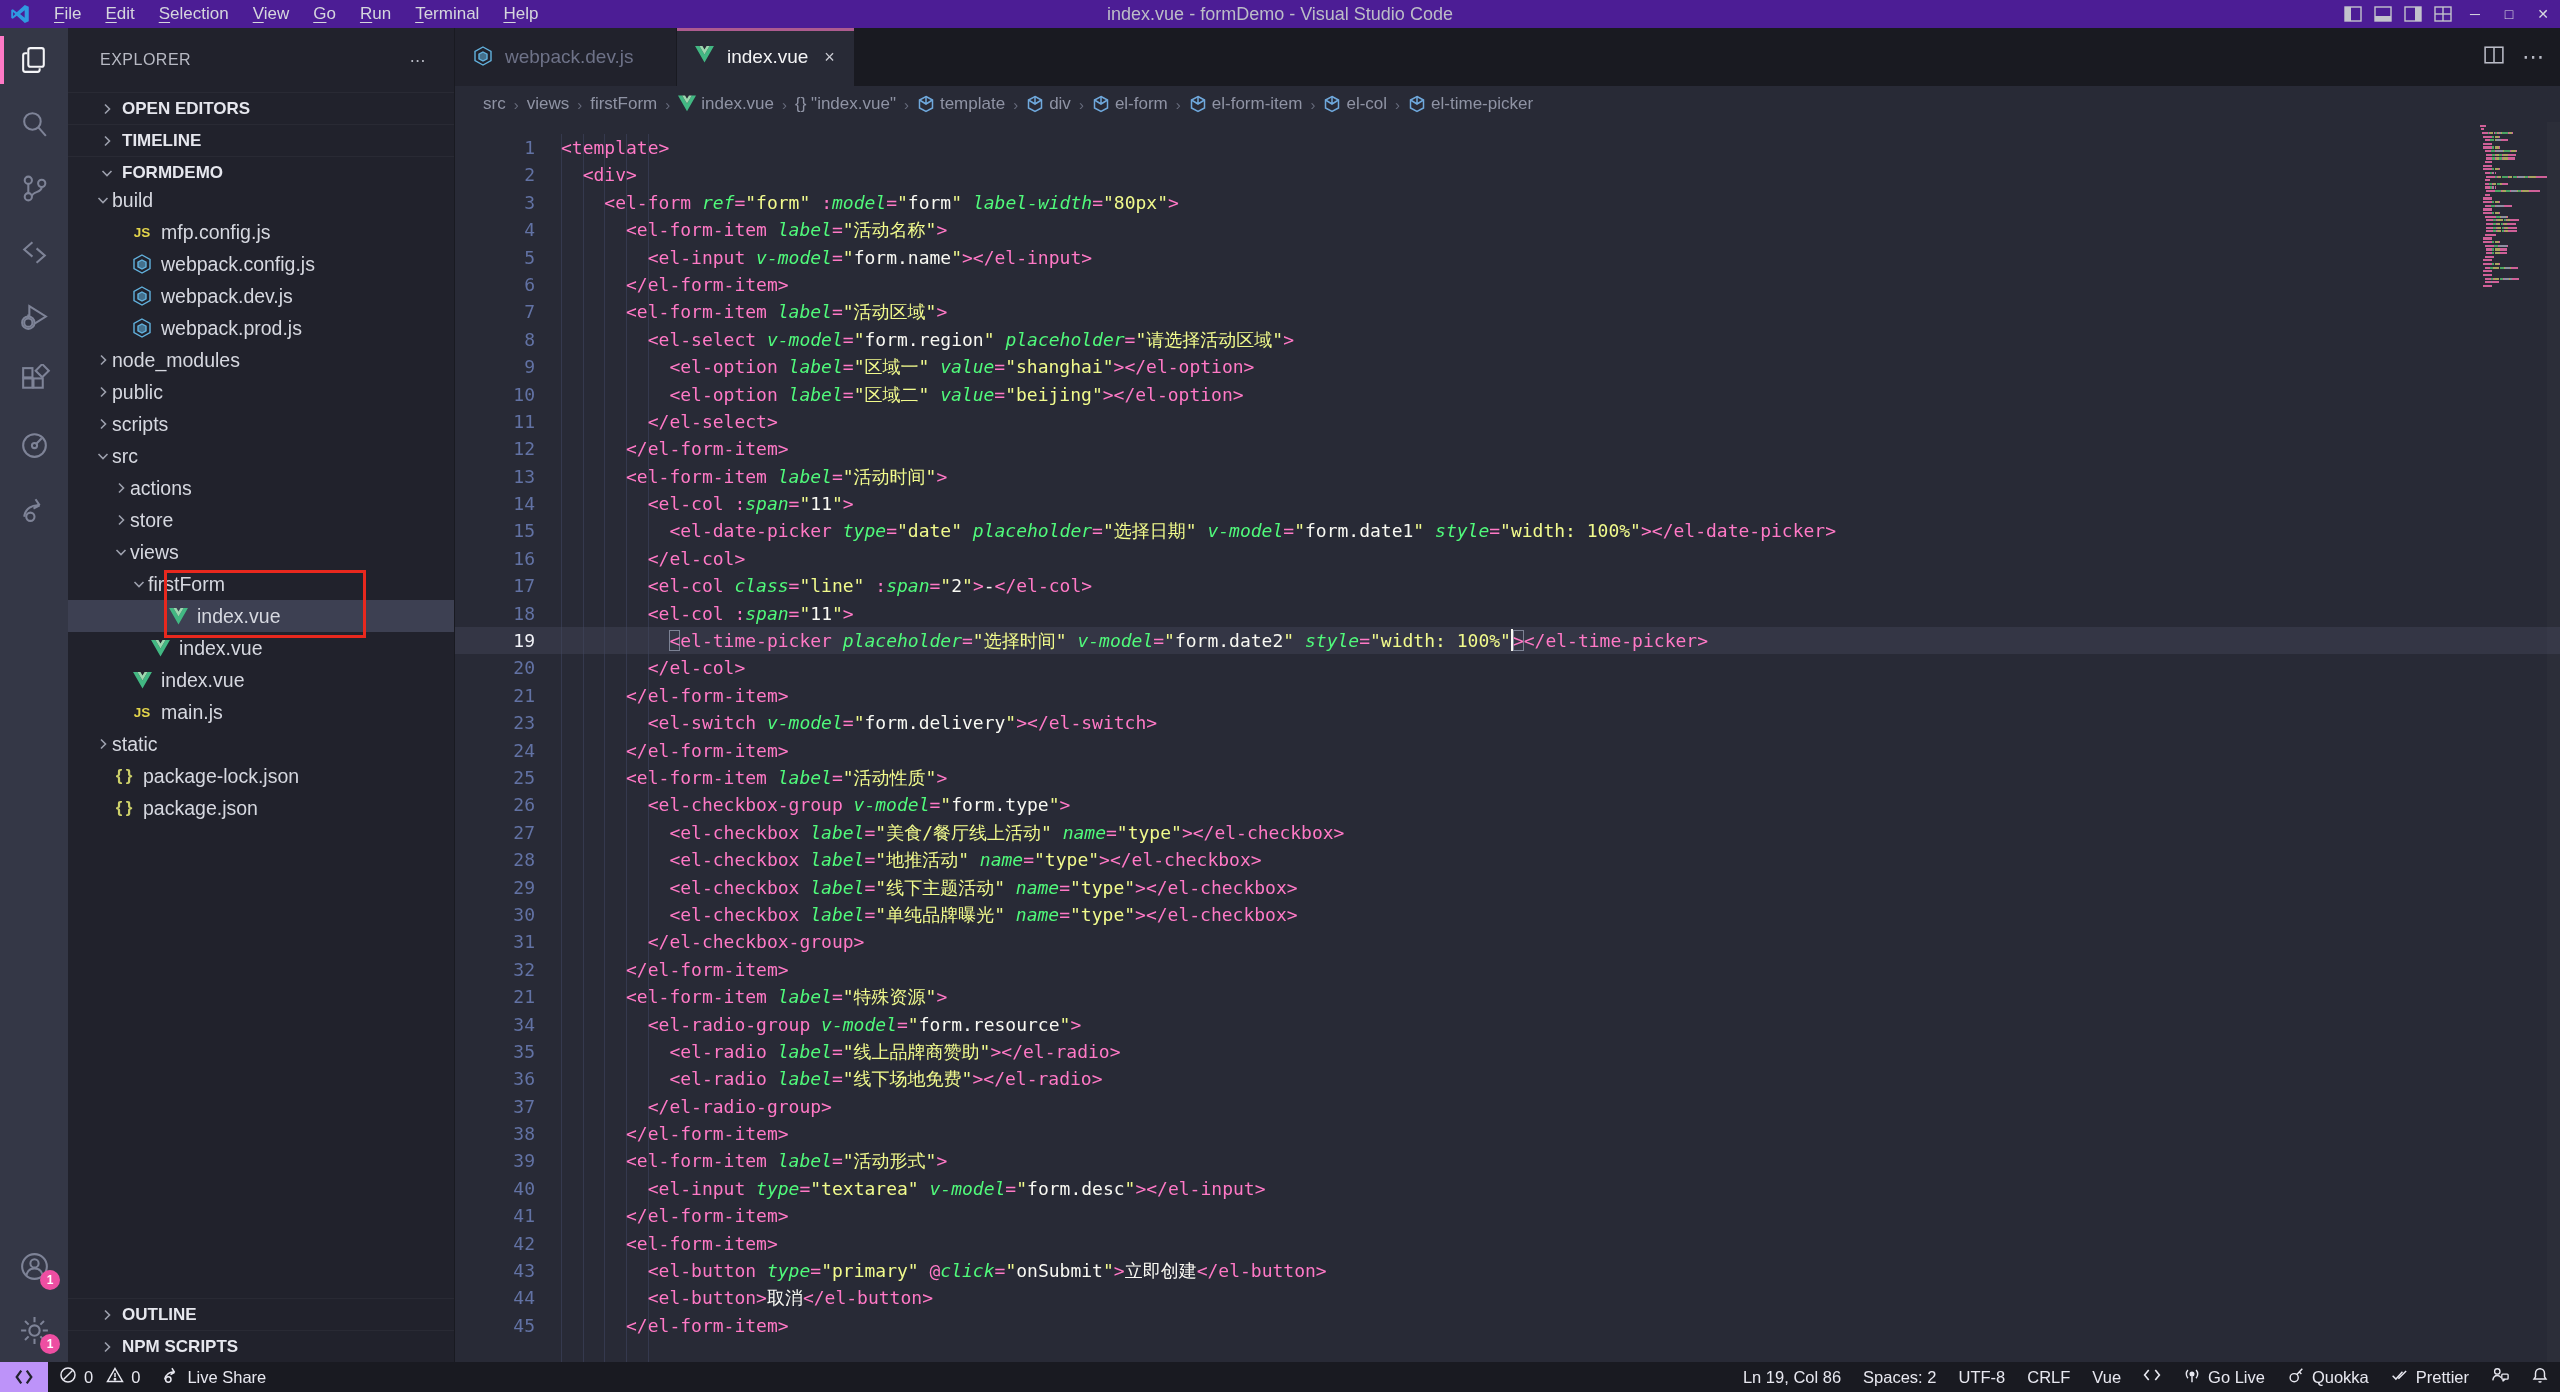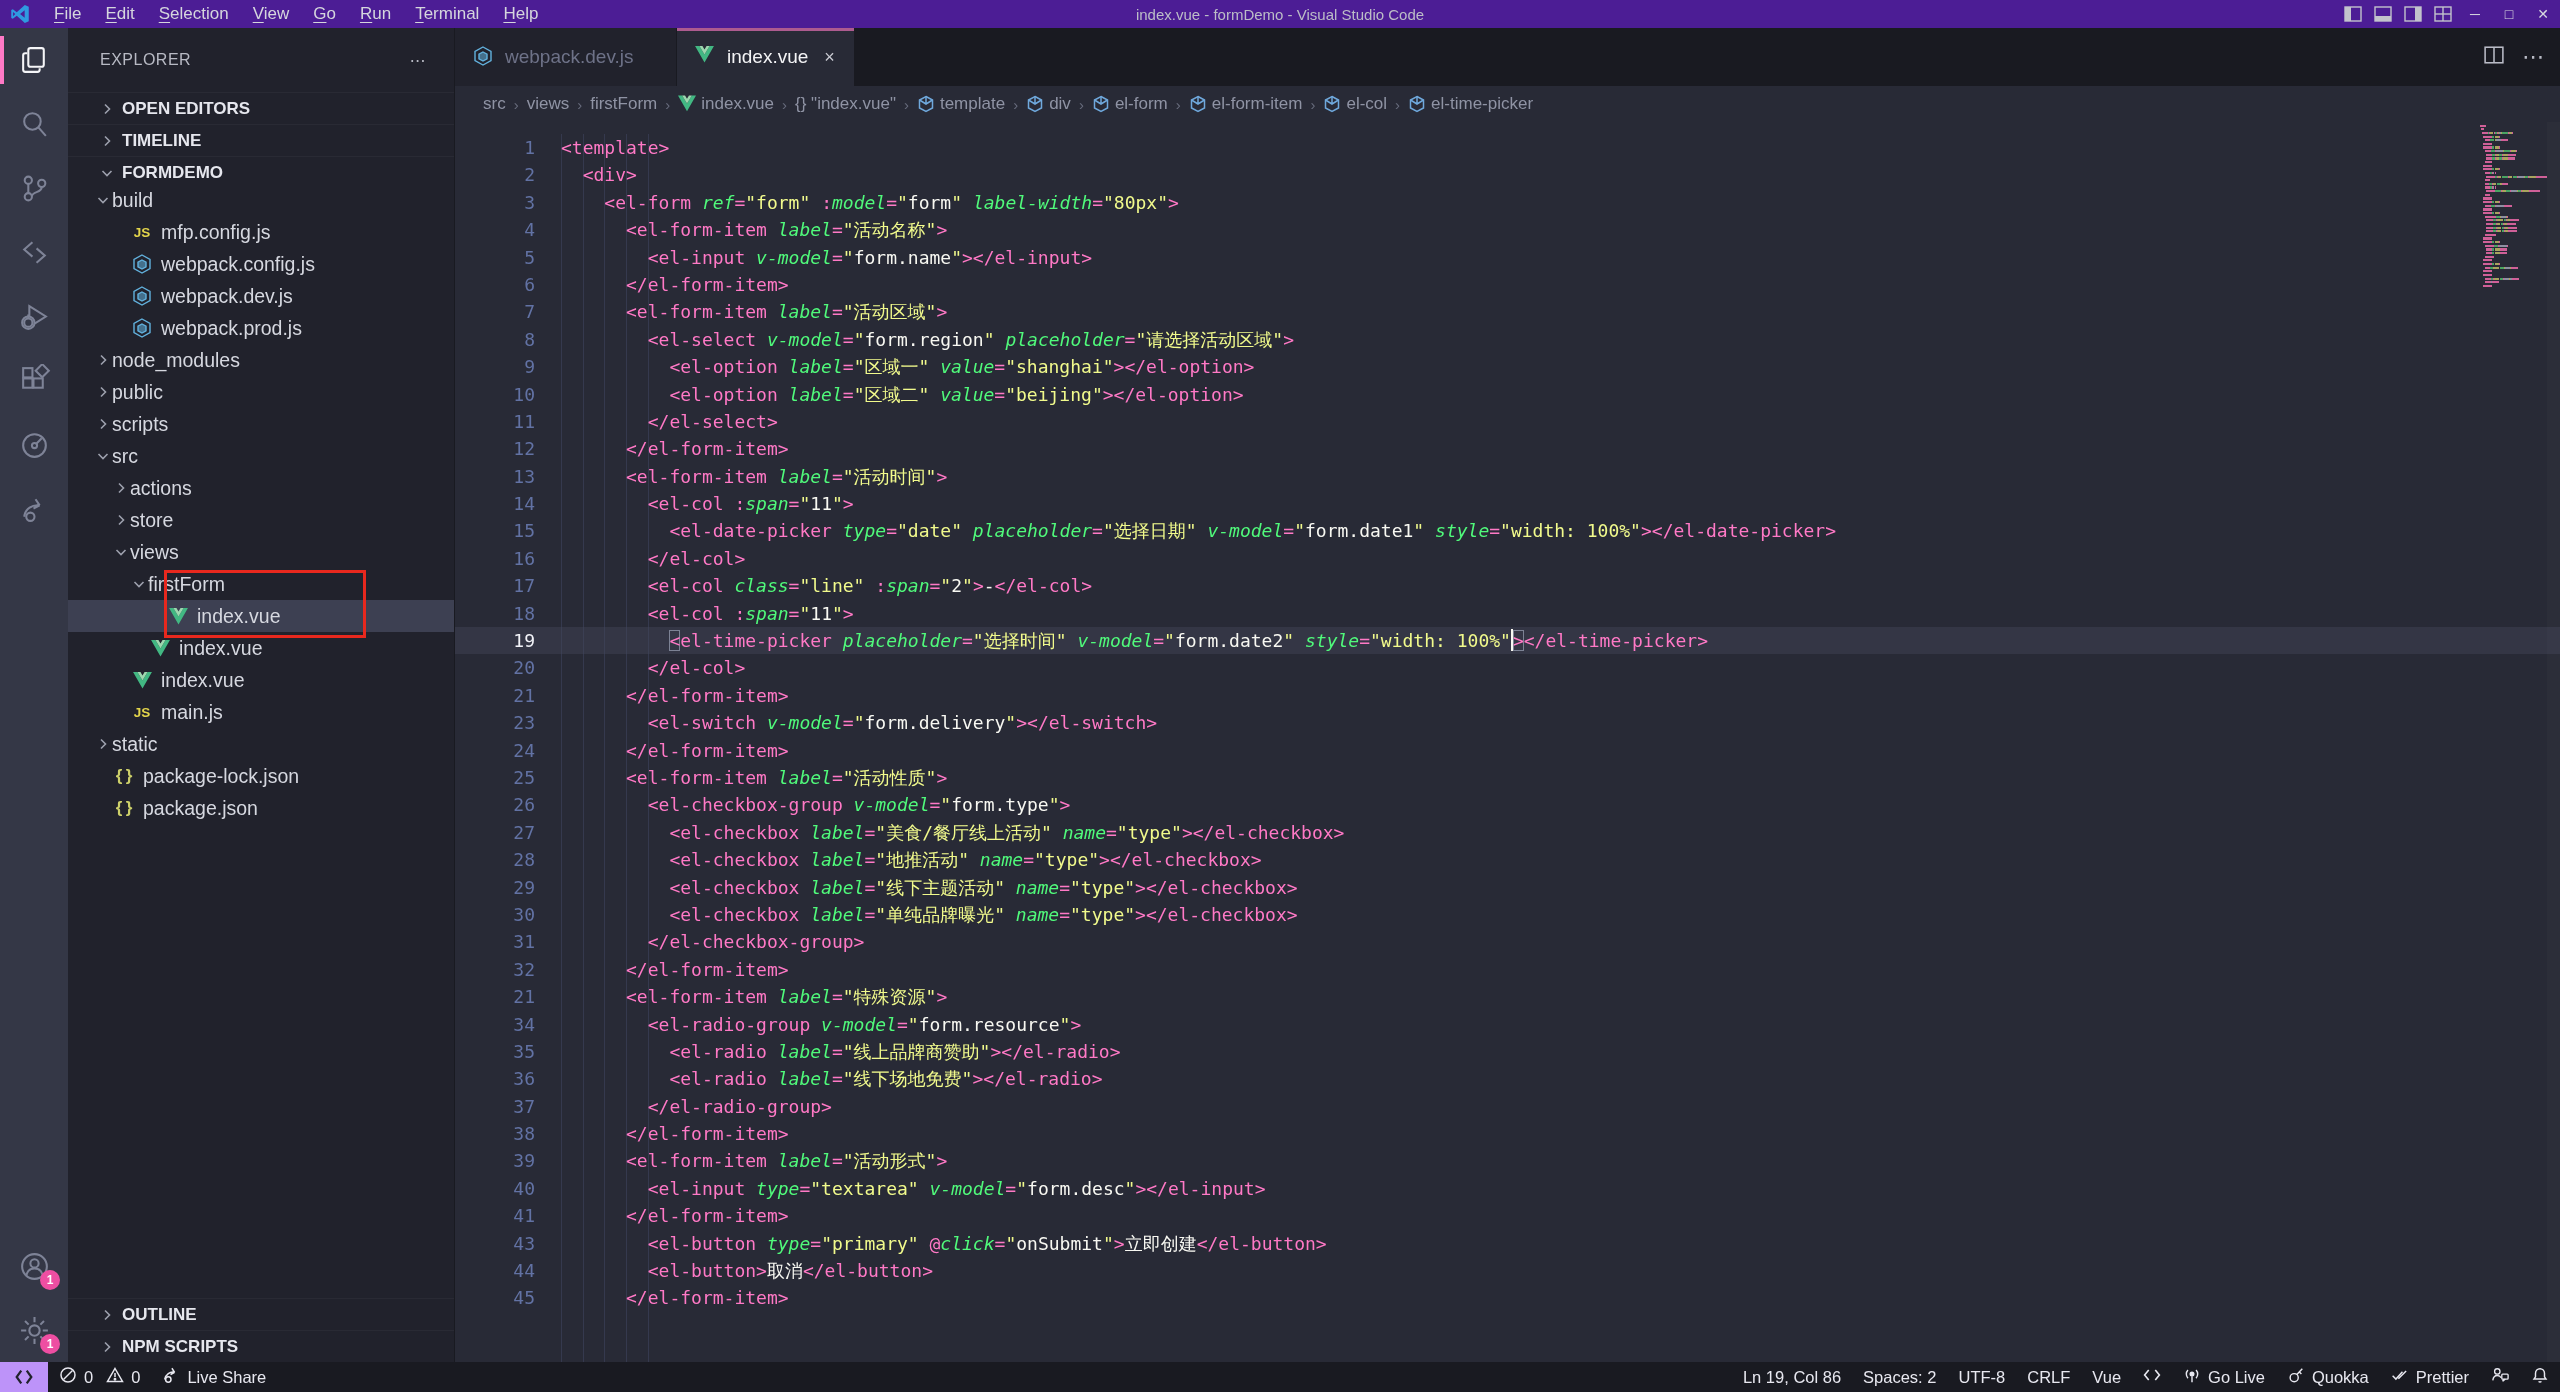--- a/index.html
+++ b/index.html
@@ -7,21 +7,21 @@
               font-family:"Liberation Sans","DejaVu Sans",sans-serif; }
 
   
   .titlebar { position:absolute; left:0; top:0; width:2560px; height:28px;
               background:#4c1d95; display:flex; align-items:center; z-index:30; }
   .vscode-logo { width:20px; height:20px; margin:0 12px 0 10px; }
   .menu-item { color:#d5d6dd; font-size:17px; padding:0 12px; height:28px;
                line-height:28px; cursor:default; }
   .menu-item u { text-decoration:underline; text-underline-offset:3px; }
   .win-title { position:absolute; left:50%; transform:translateX(-50%); color:#bcbdc7;
-               font-size:15px; white-space:nowrap; }
+               font-size:18px; white-space:nowrap; }
   .titlebar-right { position:absolute; right:0; top:0; height:28px; display:flex; align-items:center; }
   .layout-ico { width:30px; height:28px; display:flex; align-items:center; justify-content:center; color:#c2c3cc; }
   .winbtn { width:34px; height:28px; display:flex; align-items:center; justify-content:center;
             color:#d8d9e0; font-size:14px; }
 
   
   .shell { position:absolute; left:0; top:28px; right:0; bottom:30px; display:flex; }
 
   
   .activitybar { width:68px; background:#343746; display:flex; flex-direction:column; position:relative; }
@@ -601,20 +601,21 @@
         <div class="code-line"><span class="num">32</span><span class="tk-w">      </span><span class="tk-t">&lt;/el-form-item&gt;</span></div>
         <div class="code-line"><span class="num">21</span><span class="tk-w">      </span><span class="tk-t">&lt;el-form-item </span><span class="tk-a">label</span><span class="tk-t">=</span><span class="tk-s">"特殊资源"</span><span class="tk-t">&gt;</span></div>
         <div class="code-line"><span class="num">34</span><span class="tk-w">        </span><span class="tk-t">&lt;el-radio-group </span><span class="tk-a">v-model</span><span class="tk-t">=</span><span class="tk-s">"</span><span class="tk-e">form.resource</span><span class="tk-s">"</span><span class="tk-t">&gt;</span></div>
         <div class="code-line"><span class="num">35</span><span class="tk-w">          </span><span class="tk-t">&lt;el-radio </span><span class="tk-a">label</span><span class="tk-t">=</span><span class="tk-s">"线上品牌商赞助"</span><span class="tk-t">&gt;&lt;/el-radio&gt;</span></div>
         <div class="code-line"><span class="num">36</span><span class="tk-w">          </span><span class="tk-t">&lt;el-radio </span><span class="tk-a">label</span><span class="tk-t">=</span><span class="tk-s">"线下场地免费"</span><span class="tk-t">&gt;&lt;/el-radio&gt;</span></div>
         <div class="code-line"><span class="num">37</span><span class="tk-w">        </span><span class="tk-t">&lt;/el-radio-group&gt;</span></div>
         <div class="code-line"><span class="num">38</span><span class="tk-w">      </span><span class="tk-t">&lt;/el-form-item&gt;</span></div>
         <div class="code-line"><span class="num">39</span><span class="tk-w">      </span><span class="tk-t">&lt;el-form-item </span><span class="tk-a">label</span><span class="tk-t">=</span><span class="tk-s">"活动形式"</span><span class="tk-t">&gt;</span></div>
         <div class="code-line"><span class="num">40</span><span class="tk-w">        </span><span class="tk-t">&lt;el-input </span><span class="tk-a">type</span><span class="tk-t">=</span><span class="tk-s">"textarea"</span><span class="tk-w"> </span><span class="tk-a">v-model</span><span class="tk-t">=</span><span class="tk-s">"</span><span class="tk-e">form.desc</span><span class="tk-s">"</span><span class="tk-t">&gt;&lt;/el-input&gt;</span></div>
         <div class="code-line"><span class="num">41</span><span class="tk-w">      </span><span class="tk-t">&lt;/el-form-item&gt;</span></div>
+        <div class="code-line"><span class="num">42</span><span class="tk-w">      </span><span class="tk-t">&lt;el-form-item&gt;</span></div>
         <div class="code-line"><span class="num">43</span><span class="tk-w">        </span><span class="tk-t">&lt;el-button </span><span class="tk-a">type</span><span class="tk-t">=</span><span class="tk-s">"primary"</span><span class="tk-w"> </span><span class="tk-t">@</span><span class="tk-a">click</span><span class="tk-t">=</span><span class="tk-s">"</span><span class="tk-e">onSubmit</span><span class="tk-s">"</span><span class="tk-t">&gt;</span><span class="tk-w">立即创建</span><span class="tk-t">&lt;/el-button&gt;</span></div>
         <div class="code-line"><span class="num">44</span><span class="tk-w">        </span><span class="tk-t">&lt;el-button&gt;</span><span class="tk-w">取消</span><span class="tk-t">&lt;/el-button&gt;</span></div>
         <div class="code-line"><span class="num">45</span><span class="tk-w">      </span><span class="tk-t">&lt;/el-form-item&gt;</span></div>
       </div>
     <div class="scrollbar-strip"></div>
     <div class="minimap" id="minimap">
         <div class="mm-row">
           <span class="mm-bar" style="left: 0px; width: 5.8px; background: rgb(208, 96, 152);"></span>
         </div>
         <div class="mm-row">

